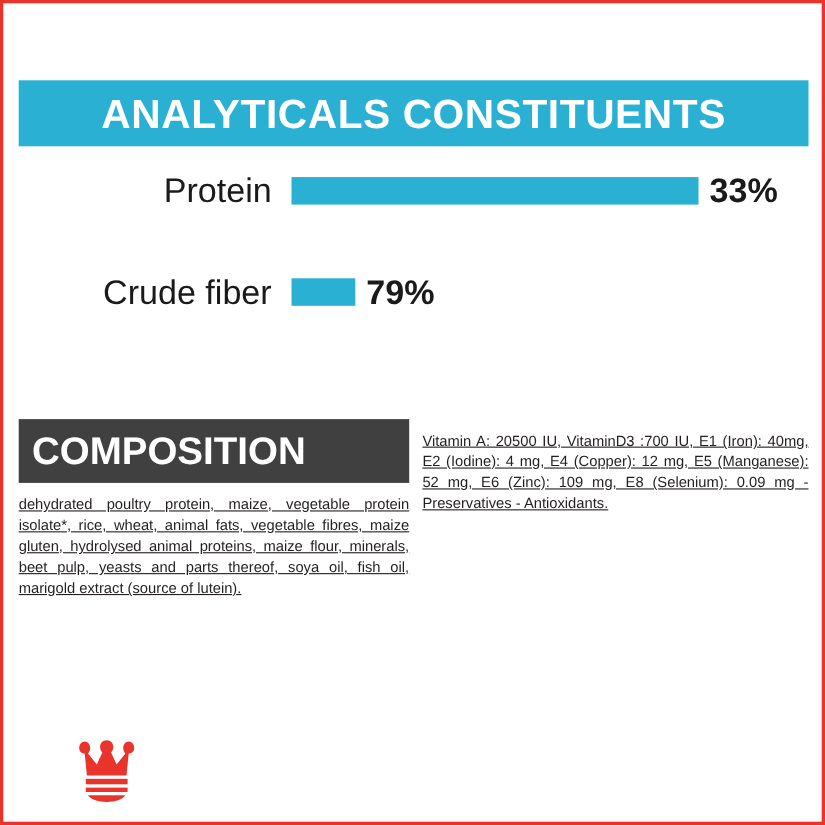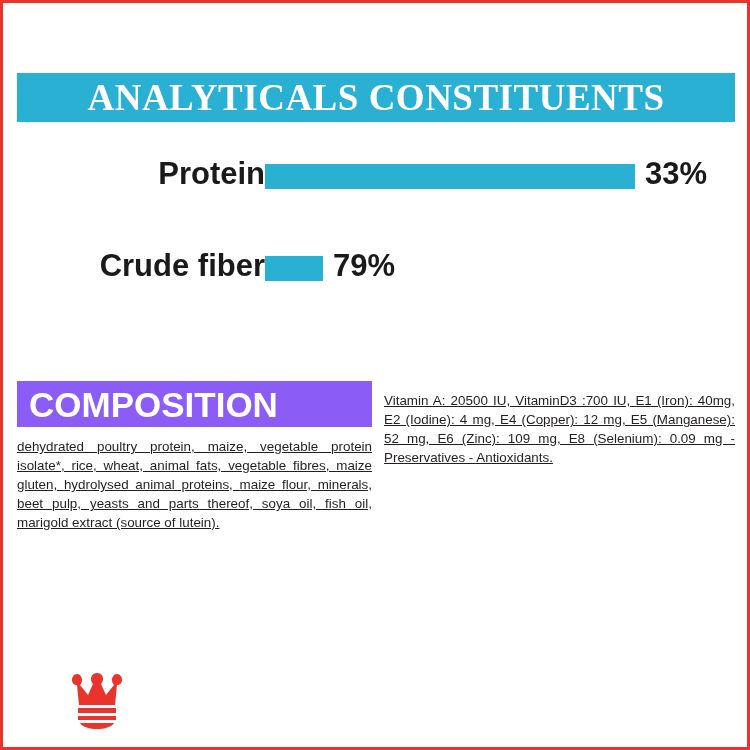--- a/index.html
+++ b/index.html
@@ -22,26 +22,25 @@
     border: 3px solid #e8342a;
     background: #ffffff;
   }
 
   
   .analyticals-header {
     position: absolute;
     left: 14px;
     top: 70px;
     width: 718px;
-    height: 49px;
+    height: 60px;
     background: #29b0d2;
     display: flex;
     align-items: center;
     justify-content: center;
-    font-family: Liberation Serif, serif;
   }
   .analyticals-header .title {
     color: #ffffff;
     font-size: 37px;
     font-weight: bold;
     letter-spacing: 0.5px;
     line-height: 1;
     white-space: nowrap;
   }
 
@@ -54,30 +53,31 @@
   }
   .nutrient-row {
     display: flex;
     align-items: center;
     height: 44px;
     margin-bottom: 2px;
   }
   .nutrient-label {
     width: 248px;
     text-align: right;
+    padding-right: 18px;
     box-sizing: border-box;
     font-size: 31px;
-    font-weight: bold;
+    font-weight: normal;
     color: #1a1a1a;
     line-height: 1;
     white-space: nowrap;
   }
   .nutrient-bar-wrap {
     display: flex;
-    align-items: flex-end;
+    align-items: center;
     flex: 1;
   }
   .nutrient-bar {
     height: 25px;
     background: #29b0d2;
   }
   .nutrient-value {
     font-size: 31px;
     font-weight: bold;
     color: #1a1a1a;
@@ -88,22 +88,22 @@
 
   
   .panel {
     position: absolute;
     top: 378px;
   }
   .panel-composition { left: 14px; width: 355px; }
   .panel-additives   { left: 381px; width: 351px; }
 
   .panel-header {
-    background: #8b5cf6;
-    height: 46px;
+    background: #404040;
+    height: 58px;
     display: flex;
     align-items: center;
     padding: 0 12px;
     box-sizing: border-box;
   }
   .panel-header .panel-title {
     color: #ffffff;
     font-size: 35px;
     font-weight: bold;
     line-height: 1;

